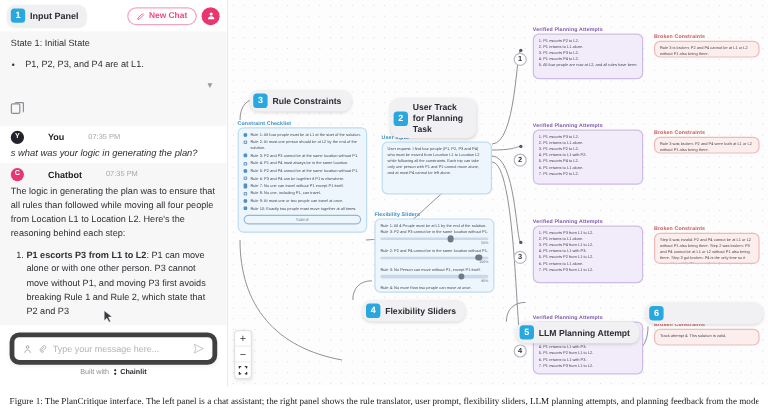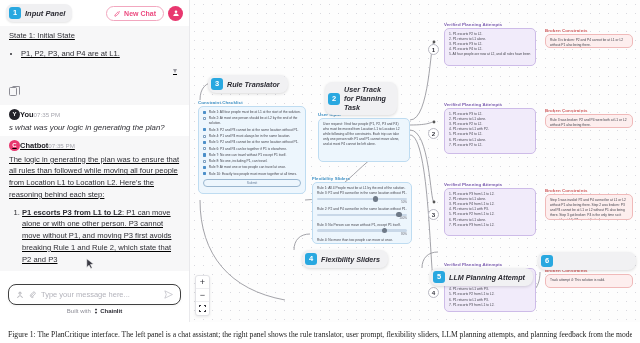--- a/index.html
+++ b/index.html
@@ -22,61 +22,61 @@
   }
   .pill-label {
     display: inline-flex; align-items: center; gap: 4px;
     background: #f0f0f2; border-radius: 7px; padding: 3px 7px 3px 3px;
     box-shadow: 0 1px 2px rgba(0,0,0,.10);
   }
   .badge-num {
     width: 12px; height: 12px; flex:0 0 12px; border-radius: 3px; background: #29a8e0;
     color: #fff; font-size: 7.5px; font-weight: 700; line-height: 12px; text-align: center;
   }
-  .pill-text { font-size: 7.5px; font-weight: 700; font-style: italic; color: #2b2b33; white-space: nowrap; }
+  .pill-text { font-size: 7.5px; font-weight: 700; color: #2b2b33; white-space: nowrap; }
   #header-spacer { flex: 1 1 auto; }
   #new-chat-btn {
     display: inline-flex; align-items: center; gap: 3px;
     border: 1px solid #f2a7bf; border-radius: 11px; padding: 3px 7px;
     color: #ec4a7f; font-size: 7px; font-weight: 600; background: #fff; white-space: nowrap;
   }
   #avatar-user {
     width: 15px; height: 15px; border-radius: 50%; background: #e8376f;
     display: flex; align-items: center; justify-content: center; color: #fff; font-size: 8px;
   }
 
   #chat-scroll { flex: 1 1 auto; position: relative; overflow: hidden; background:#fff; }
 
   .msg-block { padding: 4px 9px; }
-  .msg-bot-bg { background: #f7f7f8; text-decoration: underline; }
+  .msg-bot-bg { background: #f7f7f8; }
   .assistant-cont { font-size: 7.6px; color: #2f2f35; line-height: 1.55; }
   .assistant-cont p { margin-bottom: 6px; }
   .assistant-cont ul { margin: 0 0 6px 12px; }
   .assistant-cont ol { margin: 0 0 2px 13px; }
   .assistant-cont li { margin-bottom: 2px; }
   .chevron-down {
     text-align: right; color: #9a9aa2; font-size: 8px; padding-right: 3px; margin-top: 1px;
   }
   .copy-row { padding: 3px 9px 5px; }
   .copy-icon { width: 8px; height: 9px; border: 1px solid #8d8d95; border-radius: 1.5px; display:inline-block; position: relative; }
   .copy-icon:after { content:""; position:absolute; left:1.5px; top:-2px; width:7px; height:8px; border:1px solid #8d8d95; border-bottom:none; border-left:none; border-radius:1.5px; }
 
-  .msg-head { display: flex; align-items: center; gap: 0; margin-bottom: 3px; }
+  .msg-head { display: flex; align-items: center; gap: 20px; margin-bottom: 3px; }
   .av { width: 11px; height: 11px; border-radius: 50%; color:#fff; font-size:6px;
         display:flex; align-items:center; justify-content:center; font-weight:700; }
   .av-you { background: #23232b; }
   .av-bot { background: #e8376f; }
   .who { font-size: 7.5px; font-weight: 700; color: #1d1d22; }
   .ts  { font-size: 6.2px; color: #a6a6ae; }
   .user-text { font-size: 7.8px; color: #2f2f35; font-style: italic; }
 
   #composer-wrap { flex: 0 0 auto; padding: 5px 8px 3px; background: #fff; }
   #composer {
     display: flex; align-items: center; gap: 5px;
-    border: 1px solid #404040; border-radius: 8px; padding: 5px 7px; background: #fff;
+    border: 4px solid #404040; border-radius: 8px; padding: 5px 7px; background: #fff;
     box-shadow: 0 1px 3px rgba(0,0,0,.05);
   }
   #composer .ic { color: #8f8f98; font-size: 8px; }
   #msg-input {
     flex: 1 1 auto; border: none; outline: none; font-size: 7.5px; color: #3a3a42;
     font-family: "Liberation Sans", sans-serif; background: transparent;
   }
   #msg-input::placeholder { color: #b3b3bb; }
   #send-icon { color: #b9b9c1; font-size: 8px; }
   #built-with { text-align: center; font-size: 6px; color: #8e8e97; padding: 3px 0 5px; }
@@ -286,21 +286,21 @@
       <g fill="#555">
         <circle cx="244" cy="42" r="1.4"></circle>
           <circle cx="244" cy="122" r="1.4"></circle>
         <circle cx="244" cy="202" r="1.4"></circle>
           <circle cx="244" cy="282" r="1.4"></circle>
       </g>
     </svg>
 
     <div class="node-label-pill" style="left:18px; top:75px;">
       <span class="badge-num">3</span>
-      <span class="pill-text">Rule Translator</span>
+      <span class="pill-text">Rule Constraints</span>
     </div>
 
     <div class="card-title t-blue" style="left:8px; top:100px;">Constraint Checklist</div>
     <div class="card card-blue" style="left:8px; top:106px; width:108px; height:88px;">
       <div id="rule-list">
           <div class="rule-row">
             <span class="cbx on"></span>
             <span class="minitext">Rule 1: All four people must be at L1 at the start of the solution.</span>
           </div>
           <div class="rule-row">

